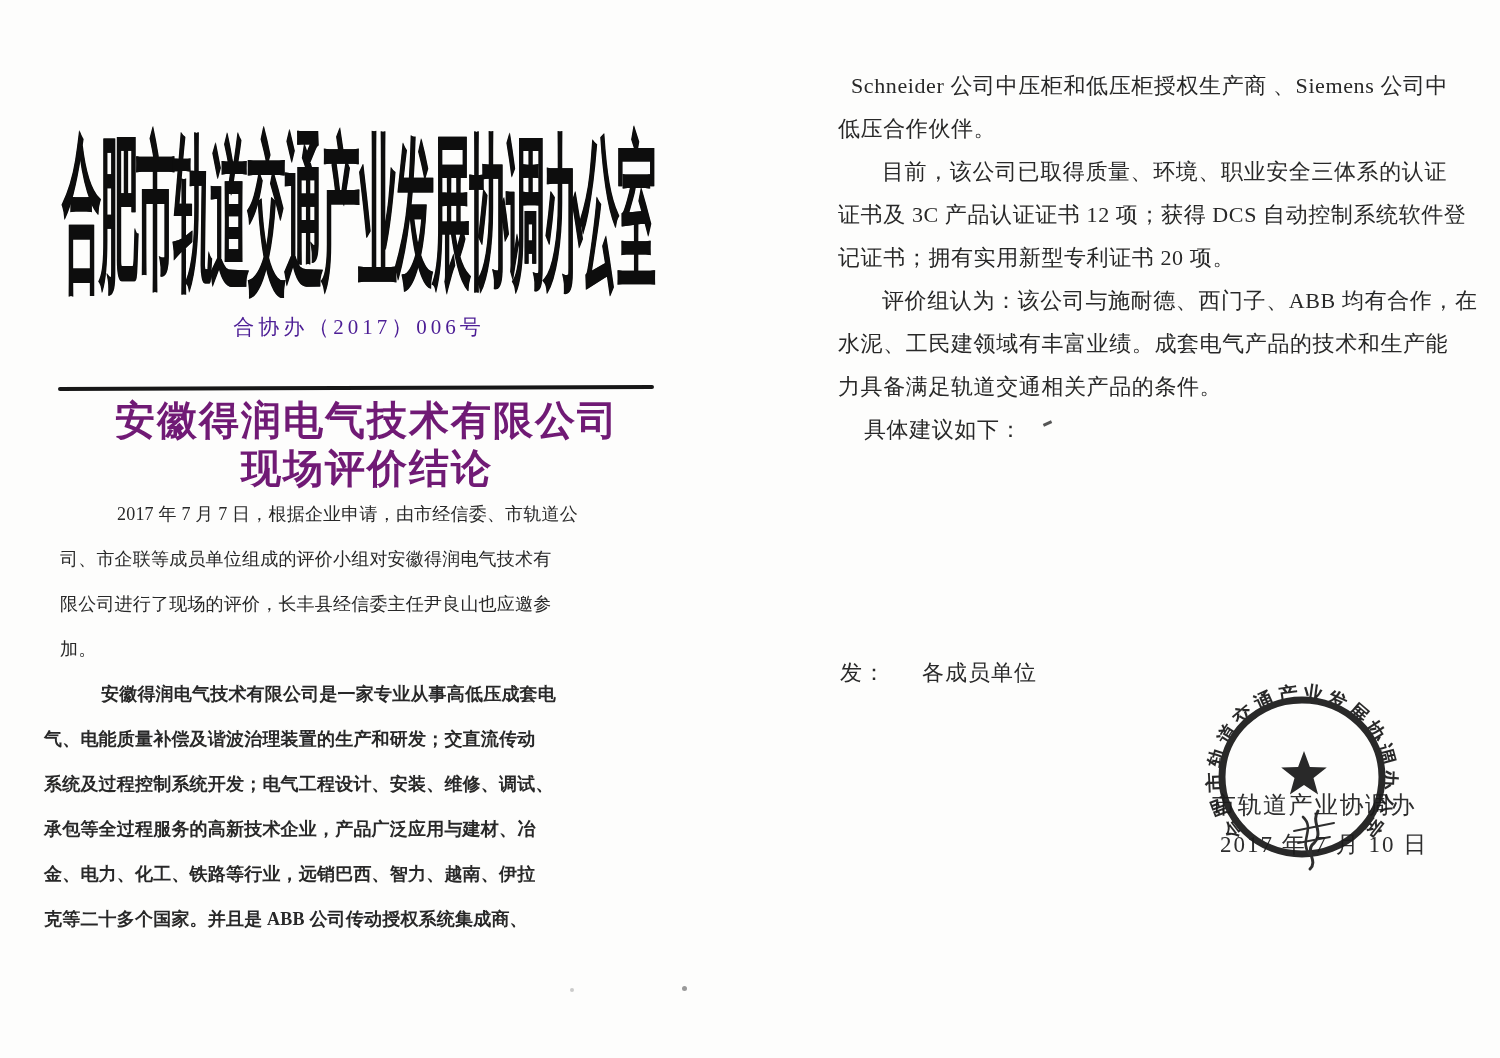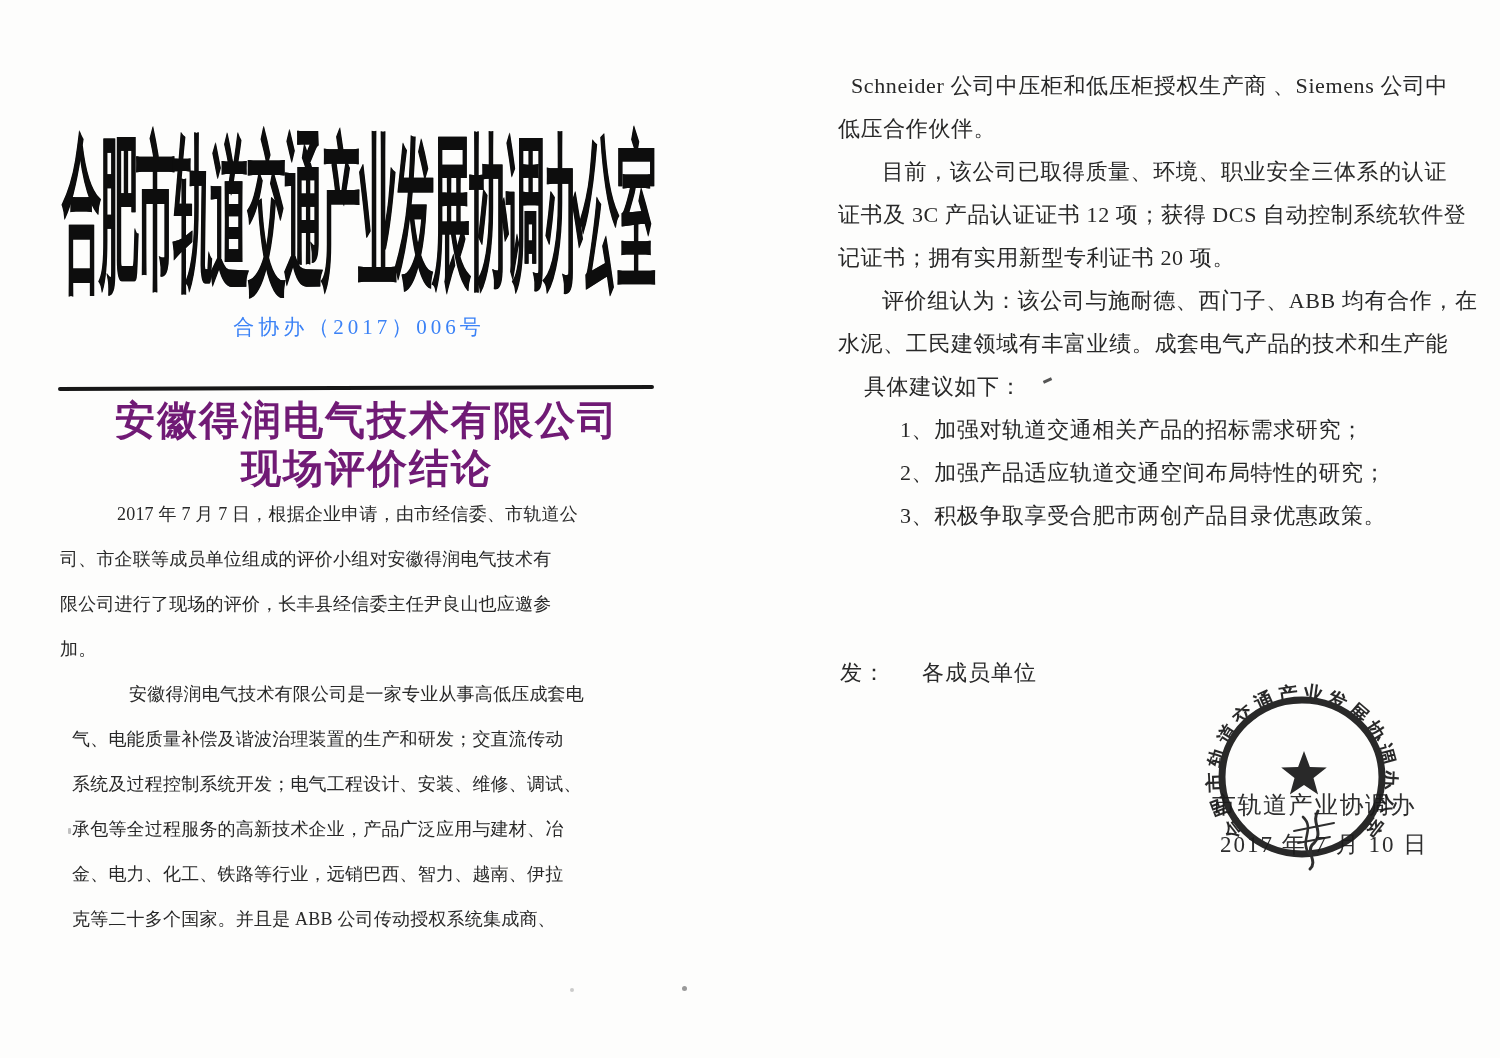--- a/index.html
+++ b/index.html
@@ -29,42 +29,42 @@
     font-size: 39px;
     letter-spacing: -2px;
     white-space: nowrap;
     transform: scaleY(4.25);
     color: #0d0d0d;
     text-shadow: 0.6px 0 0 #0d0d0d;
   }
   .doc-number {
     position: absolute; left: 60px; top: 313px; width: 598px;
     text-align: center;
-    font-size: 21px; letter-spacing: 4px; color: #3b82f6;
+    font-size: 21px; letter-spacing: 4px; color: #4c1d95;
   }
   .rule {
     position: absolute; left: 58px; top: 386px; width: 596px; height: 4px;
     background: #171717;
     transform: rotate(-0.2deg);
     border-radius: 2px;
   }
   .doc-title {
     position: absolute; left: 68px; top: 396px; width: 598px;
     text-align: center;
     font-family: "Liberation Sans", sans-serif;
     font-weight: 700;
     font-size: 40px; line-height: 48px; letter-spacing: 2px;
     color: #701a75;
   }
   .body-left {
     font-size: 18px; line-height: 45px; letter-spacing: 0.2px;
     color: #282828;
   }
   #para-left-1 { position: absolute; left: 60px; top: 492px; width: 600px; }
-  #para-left-2 { position: absolute; left: 72px; top: 672px; width: 600px; }
+  #para-left-2 { position: absolute; left: 44px; top: 672px; width: 600px; font-weight: bold; }
   .para .line { white-space: nowrap; }
   .para .line:first-child { text-indent: 57px; }
 
   
   #right-body {
     position: absolute; left: 838px; top: 64px; width: 640px;
     font-size: 22px; line-height: 43px; letter-spacing: 0.6px;
     color: #282828;
   }
   #right-body .para.continued .line:first-child { text-indent: 0; margin-left: 13px; }
@@ -154,32 +154,28 @@
 
       <div class="para">
           <div class="line">目前，该公司已取得质量、环境、职业安全三体系的认证</div>
           <div class="line">证书及 3C 产品认证证书 12 项；获得 DCS 自动控制系统软件登</div>
           <div class="line">记证书；拥有实用新型专利证书 20 项。</div>
         </div>
 
       <div class="para">
           <div class="line">评价组认为：该公司与施耐德、西门子、ABB 均有合作，在</div>
           <div class="line">水泥、工民建领域有丰富业绩。成套电气产品的技术和生产能</div>
+          <div class="line">力具备满足轨道交通相关产品的条件。</div>
         </div>
 
       <div class="suggest-intro">
         <span>具体建议如下：</span>
         <span class="stray-dash"></span>
       </div>
 
-      <div class="suggest-list">
-          <div class="line">1、加强对轨道交通相关产品的招标需求研究；</div>
-          <div class="line">2、加强产品适应轨道交通空间布局特性的研究；</div>
-          <div class="line">3、积极争取享受合肥市两创产品目录优惠政策。</div>
-        </div>
     </div>
 
     <div class="distribution">
       <span class="dist-label">发：</span><span class="dist-value">各成员单位</span>
     </div>
 
     <div class="issuer-line">市轨道产业协调办</div>
 
     <div class="date-line">2017 年 7 月 10 日</div>
 

